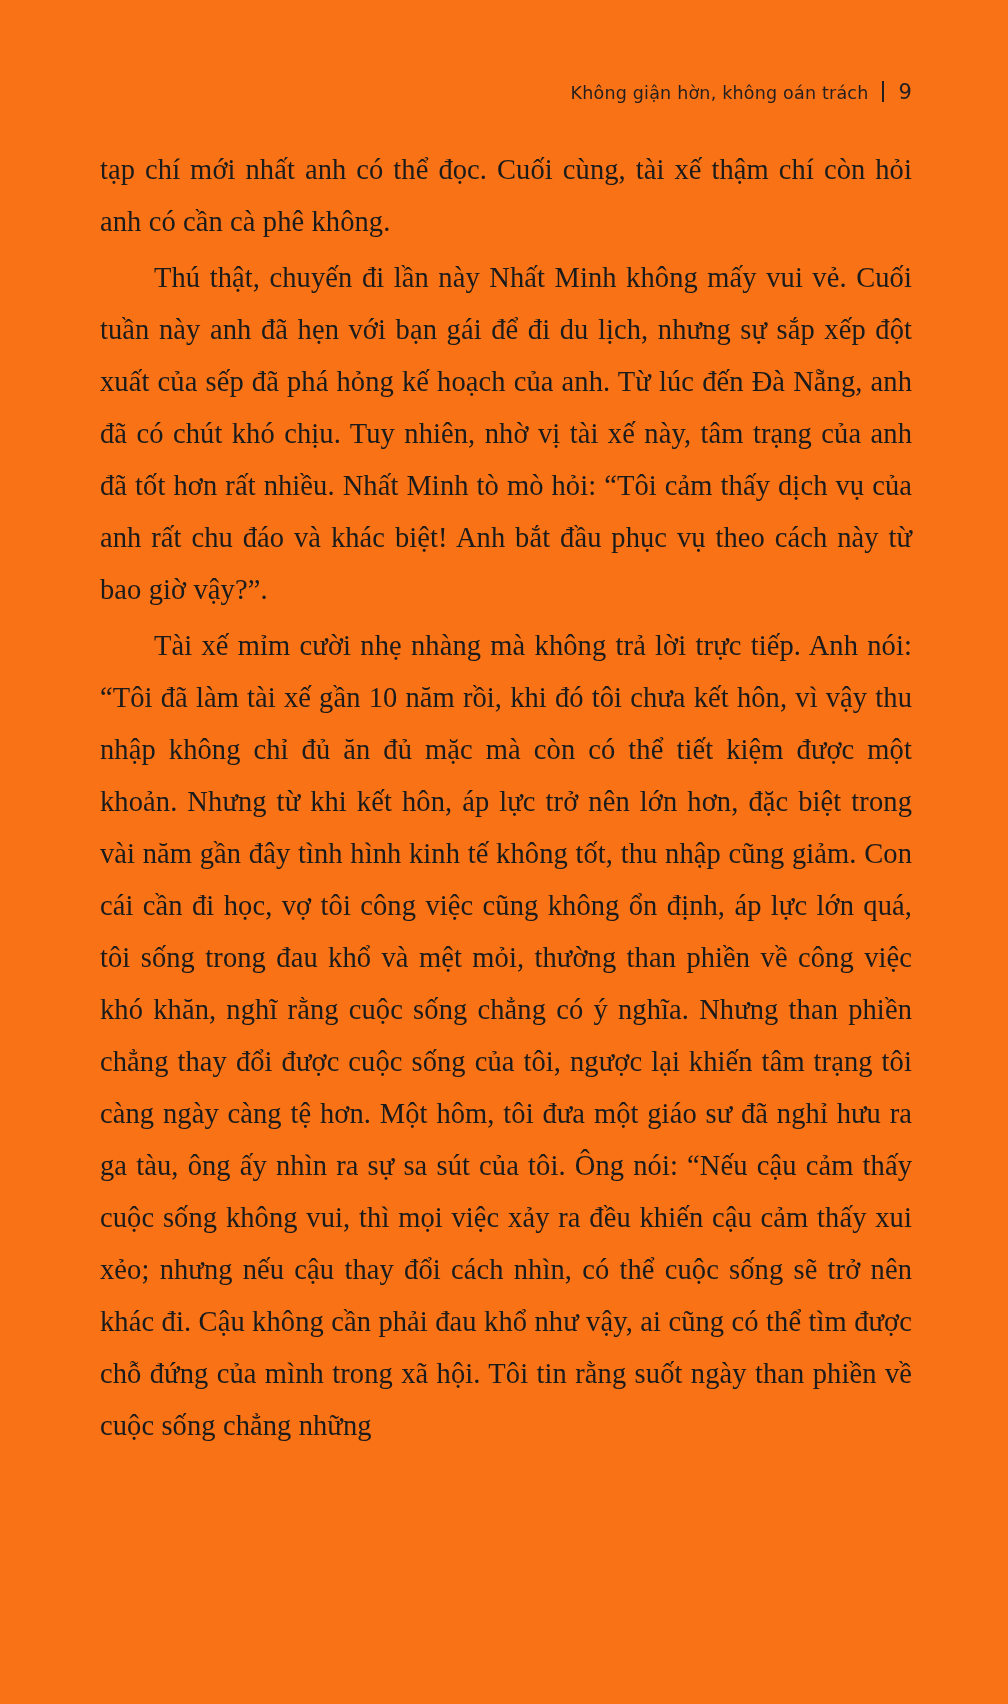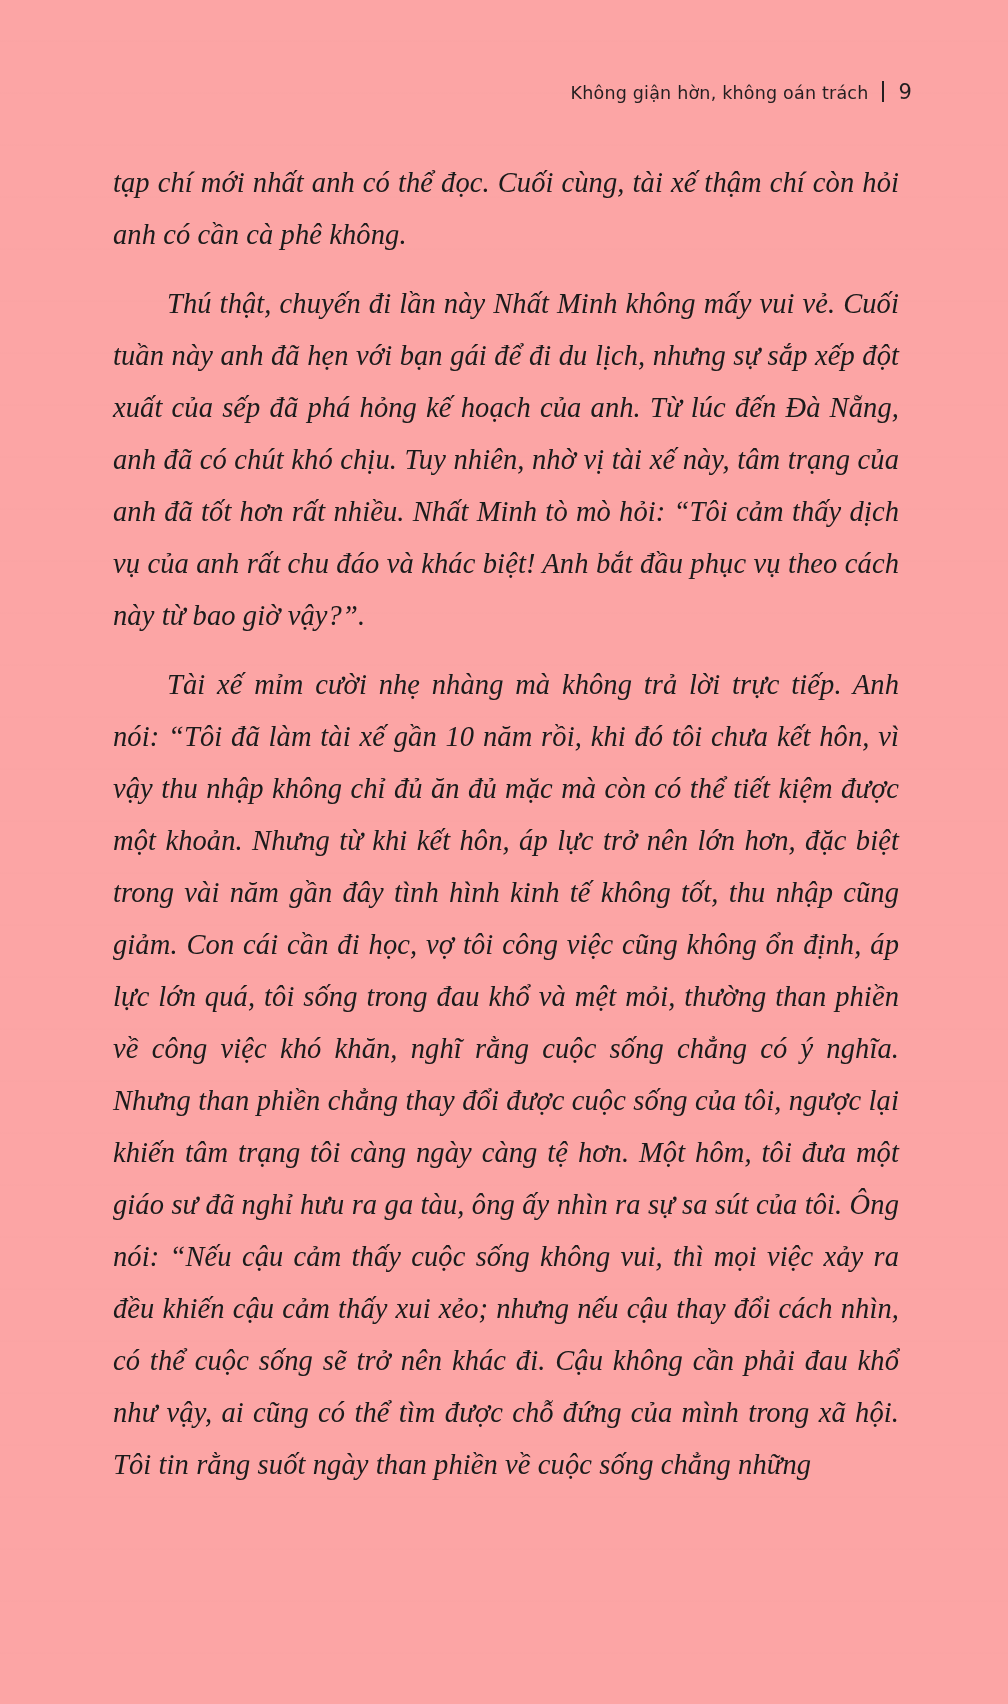--- a/index.html
+++ b/index.html
@@ -13,21 +13,21 @@
     font-family: "Liberation Serif", serif;
     color: #1a1a1a;
     overflow: hidden;
   }
   .page {
     position: relative;
     width: 1008px;
     height: 1704px;
     box-sizing: border-box;
     padding: 0;
-    background: #fca5a5;
+    background: #f97316;
   }
   .running-head {
     position: absolute;
     top: 78px;
     right: 96px;
     display: flex;
     align-items: baseline;
     gap: 14px;
     font-family: "DejaVu Sans", sans-serif;
     font-size: 17.5px;
@@ -50,28 +50,27 @@
     font-size: 21px;
     font-family: "DejaVu Sans", sans-serif;
   }
   .body-text {
     position: absolute;
     top: 140px;
     left: 96px;
     width: 820px;
   }
   .body-text p {
-    margin: 17px;
+    margin: 4px;
     font-size: 28.5px;
     line-height: 52px;
     text-align: justify;
     text-justify: inter-word;
     color: #1b1b1b;
     letter-spacing: 0.1px;
-    font-style: italic;
   }
   .body-text p.indent {
     text-indent: 54px;
   }
   
   .bleed {
     position: absolute;
     inset: 0;
     pointer-events: none;
     opacity: 0.035;

